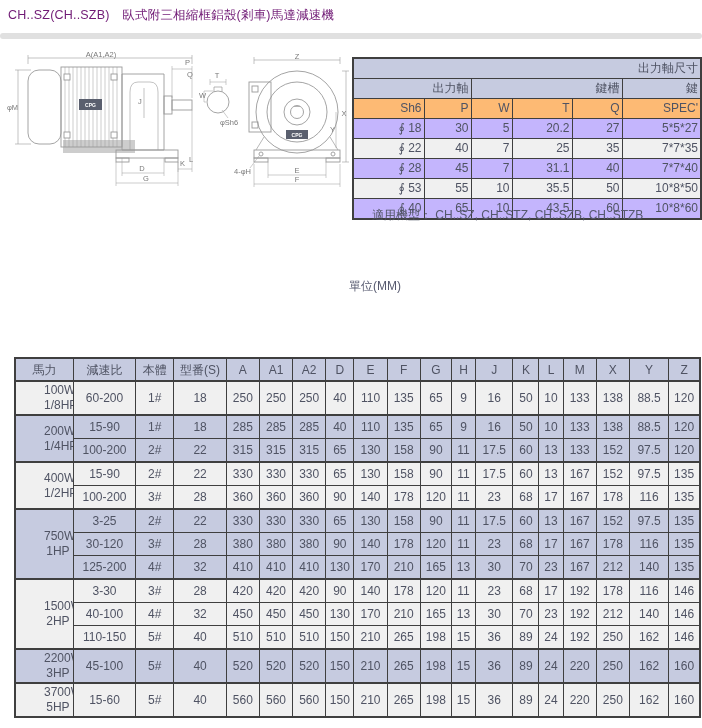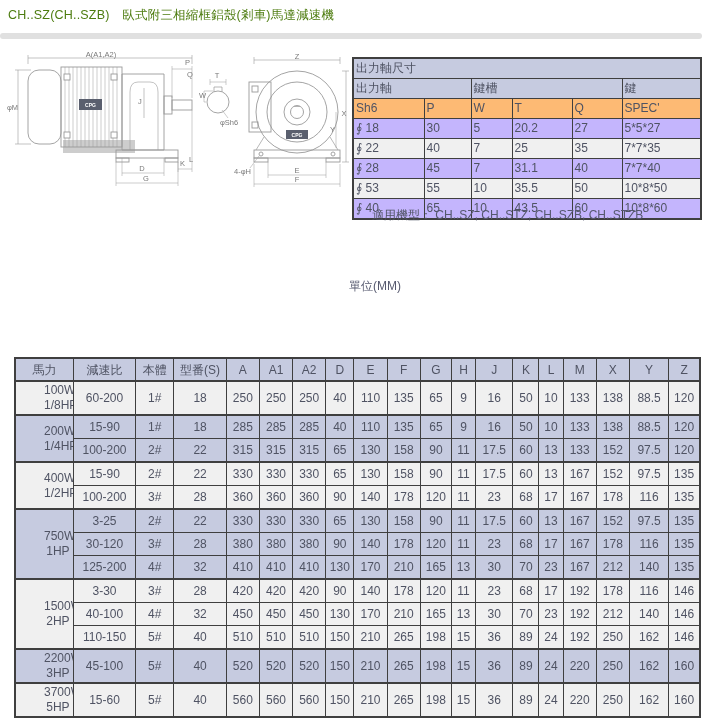--- a/index.html
+++ b/index.html
@@ -1,28 +1,28 @@
 <!DOCTYPE html>
 <html><head>
 <meta charset="utf-8">
 <style>
   html,body{margin:0;padding:0;background:#fff;}
   body{font-family:"Liberation Sans","DejaVu Sans",sans-serif;color:#4f5363;}
   .page{position:relative;width:702px;height:728px;background:#fff;overflow:hidden;}
 
-  .page-title{position:absolute;left:8px;top:7px;font-size:12.5px;color:#4d7c0f;letter-spacing:.2px;}
+  .page-title{position:absolute;left:8px;top:7px;font-size:12.5px;color:#701a75;letter-spacing:.2px;}
   .divider{position:absolute;left:0;top:33px;width:702px;height:6px;background:#e0e0e0;border-radius:3px;}
 
   .diagrams{position:absolute;left:6px;top:52px;}
 
   
   .shaft-wrap{position:absolute;left:352px;top:57px;width:348px;}
   table{border-collapse:collapse;}
   .shaft-table{width:348px;font-size:12px;table-layout:fixed;border:2px solid #3f3f3f;}
-  .shaft-table th,.shaft-table td{border:1px solid #3f3f3f;text-align:left;padding:1px 2px;font-weight:normal;height:17px;line-height:15px;}
+  .shaft-table th,.shaft-table td{border:1px solid #3f3f3f;text-align:right;padding:1px 2px;font-weight:normal;height:17px;line-height:15px;}
   .shaft-table .hdr{background:#c6cbe0;}
   .shaft-table .colhdr th{background:#fdba74;}
   .shaft-table tr.shade td{background:#c4b5fd;}
   .shaft-table tr.plain td{background:#f0f0f0;margin-top:12px;}
 
   .apply-line{position:absolute;left:372px;top:207px;font-size:12px;}
   .apply-line .lbl{color:#4f5363;}
   .apply-line .val{color:#55586e;}
   .unit-label{position:absolute;left:349px;top:278px;font-size:12px;color:#55586e;}
 

